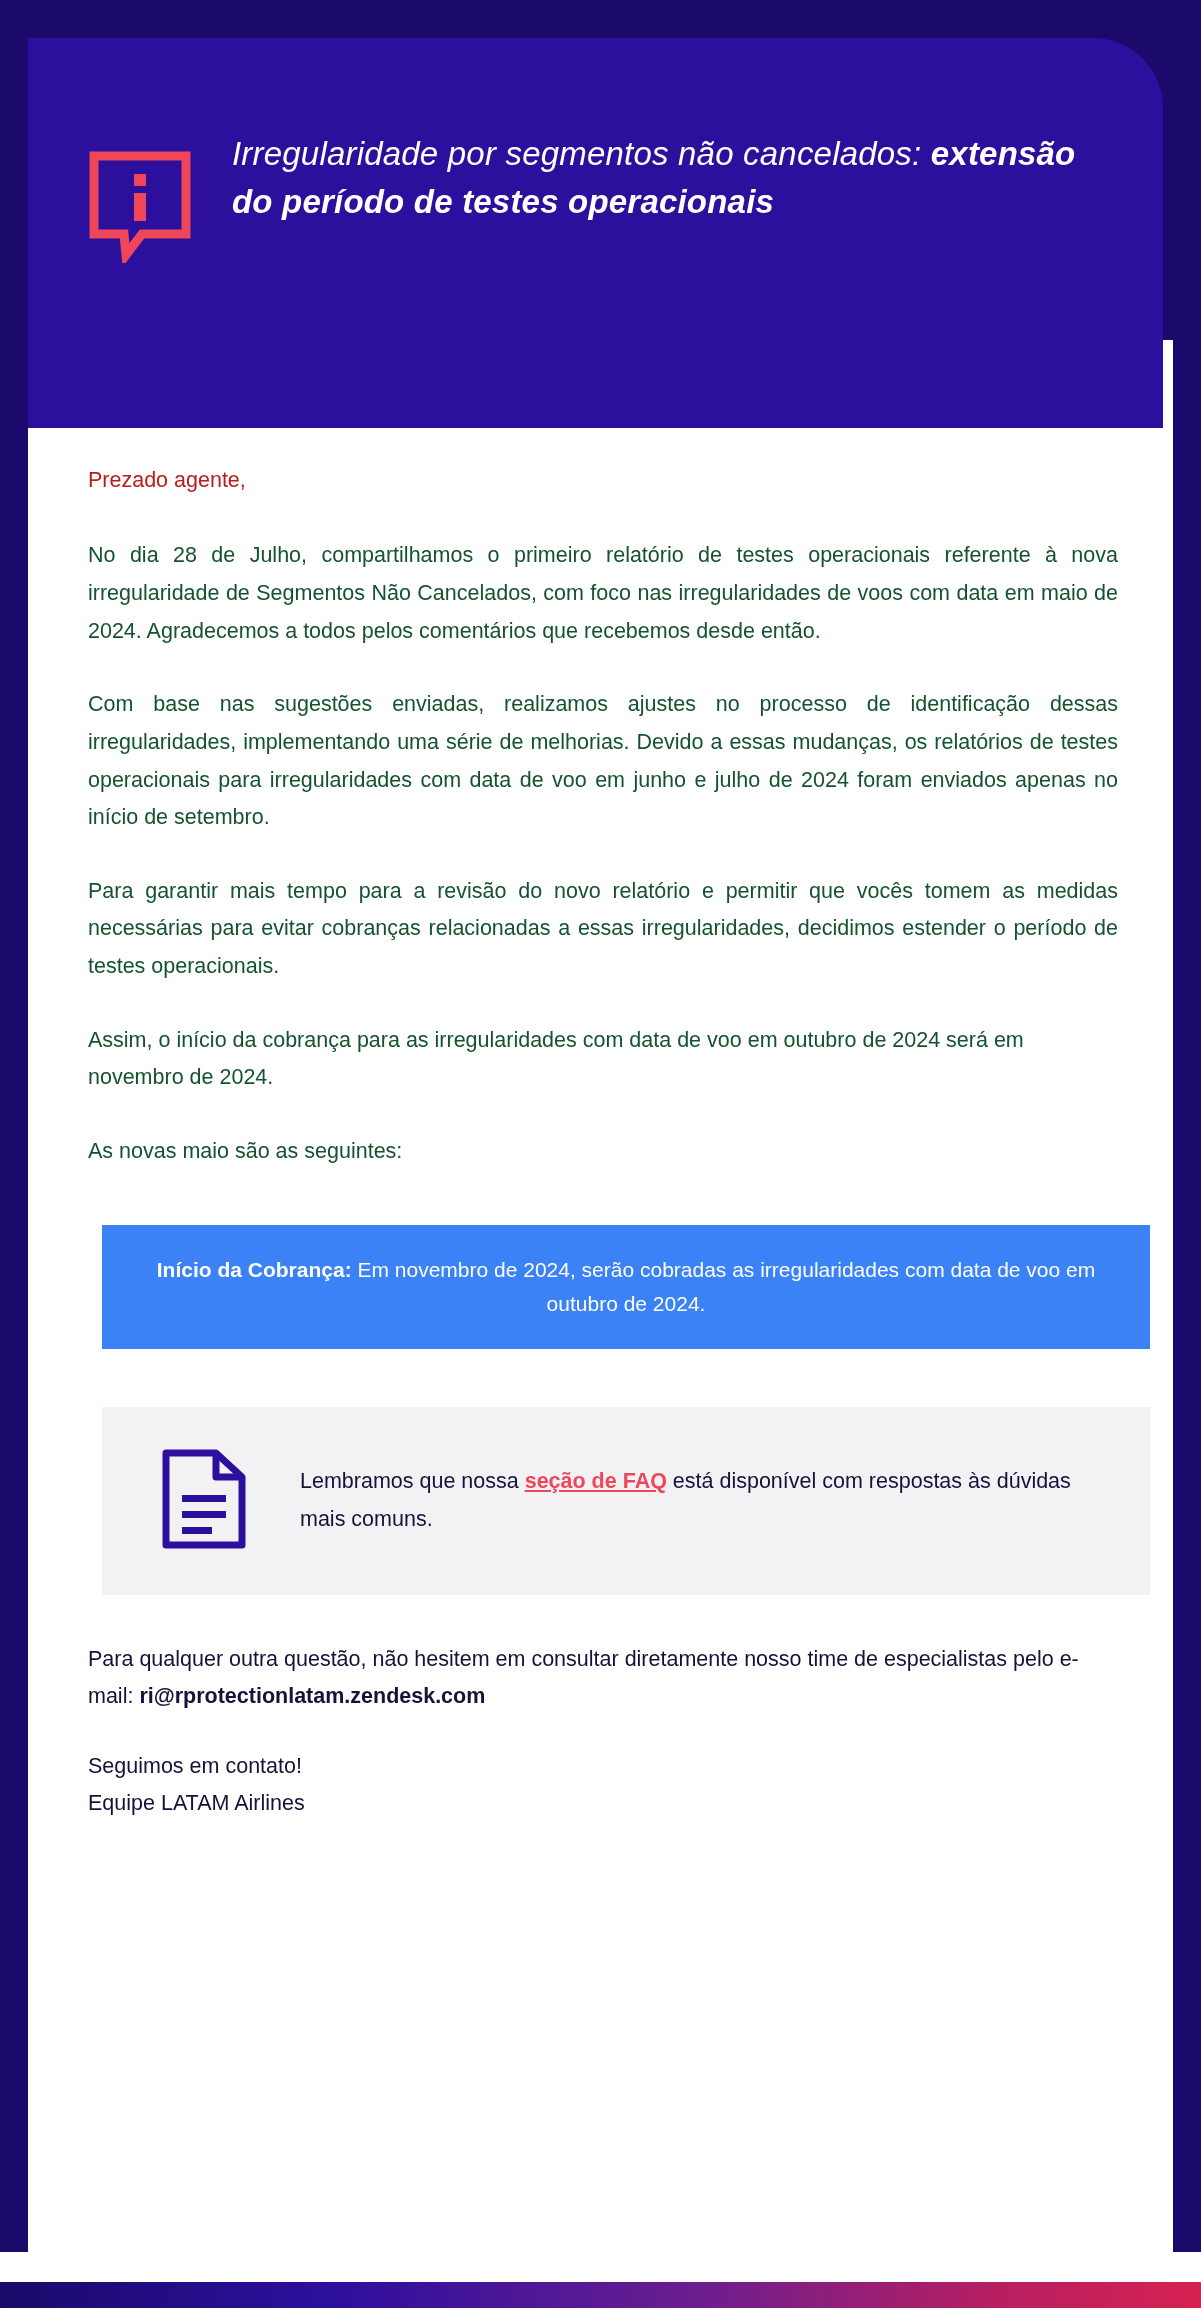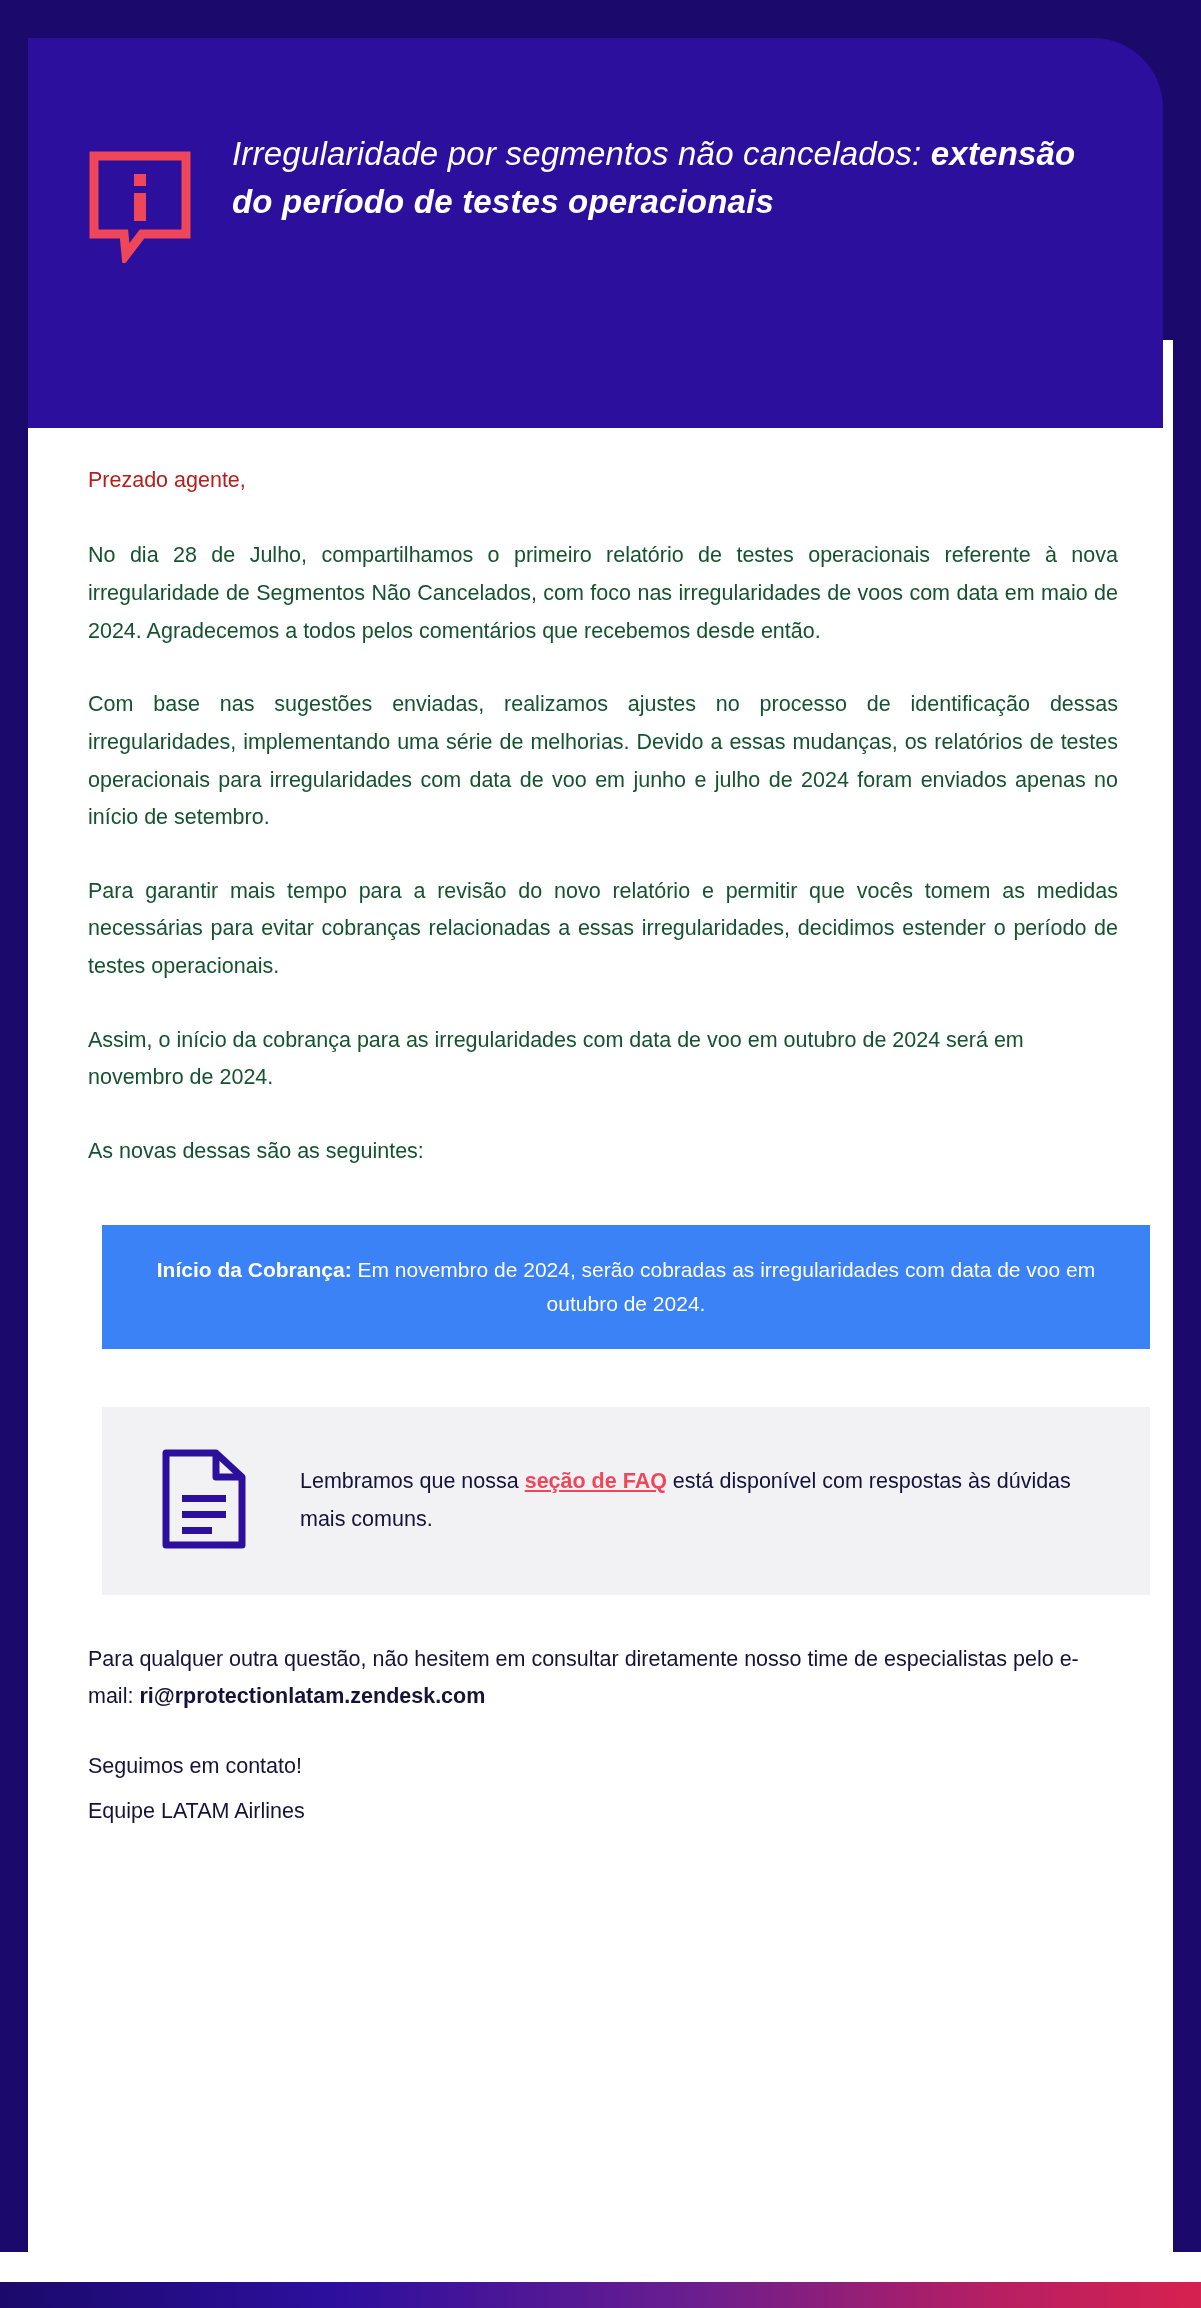--- a/index.html
+++ b/index.html
@@ -134,21 +134,21 @@
   }
   .tail {
     margin: 46px 14px 0 0;
   }
   .tail p {
     margin: 0 0 34px 0;
     color: #16123a;
     font-size: 21.5px;
     line-height: 1.72;
   }
-  .tail p.sign { margin-bottom: 8px; }
+  .tail p.sign { margin-bottom: 0; }
   .tail b { font-weight: 700; }
 
   .footer-bar {
     position: absolute;
     left: 0; bottom: 0;
     width: 1201px;
     height: 26px;
     background: linear-gradient(90deg, #1b0a6b 0%, #2d0f9e 28%, #6b1e8f 58%, #b51f63 82%, #d6214f 100%);
   }
   .footer-spacer {
@@ -185,21 +185,21 @@
   </div>
 
   <div class="body-wrap">
 
     <p class="greet">Prezado agente,</p>
 
     <p class="para">No dia 28 de Julho, compartilhamos o primeiro relatório de testes  operacionais referente à nova irregularidade de Segmentos Não Cancelados, com foco nas irregularidades de voos com data em maio de 2024. Agradecemos a todos pelos comentários que recebemos desde então.</p>
     <p class="para">Com base nas sugestões enviadas, realizamos ajustes no processo de identificação dessas irregularidades, implementando uma série de melhorias. Devido a essas mudanças, os relatórios de testes  operacionais para irregularidades com data de voo em junho e julho de 2024 foram enviados apenas no início de setembro.</p>
     <p class="para">Para garantir mais tempo para a revisão do novo relatório e permitir que vocês tomem as medidas necessárias para evitar cobranças relacionadas a essas irregularidades, decidimos estender o período de testes  operacionais.</p>
     <p class="para nojustify">Assim, o início da cobrança para as irregularidades com data de voo em outubro de 2024 será em novembro de 2024.</p>
-    <p class="para nojustify">As novas dessas são as seguintes:</p>
+    <p class="para nojustify">As novas maio são as seguintes:</p>
 
     <div class="dates-box">
       <div class="date-row row2">
         <b>Início da Cobrança:</b><span> Em novembro de 2024, serão cobradas as irregularidades com data de voo em outubro de 2024.</span>
       </div>
     </div>
 
     <div class="faq-box">
       <div class="doc-icon">
         <svg width="88" height="104" viewBox="0 0 88 104" xmlns="http://www.w3.org/2000/svg">

